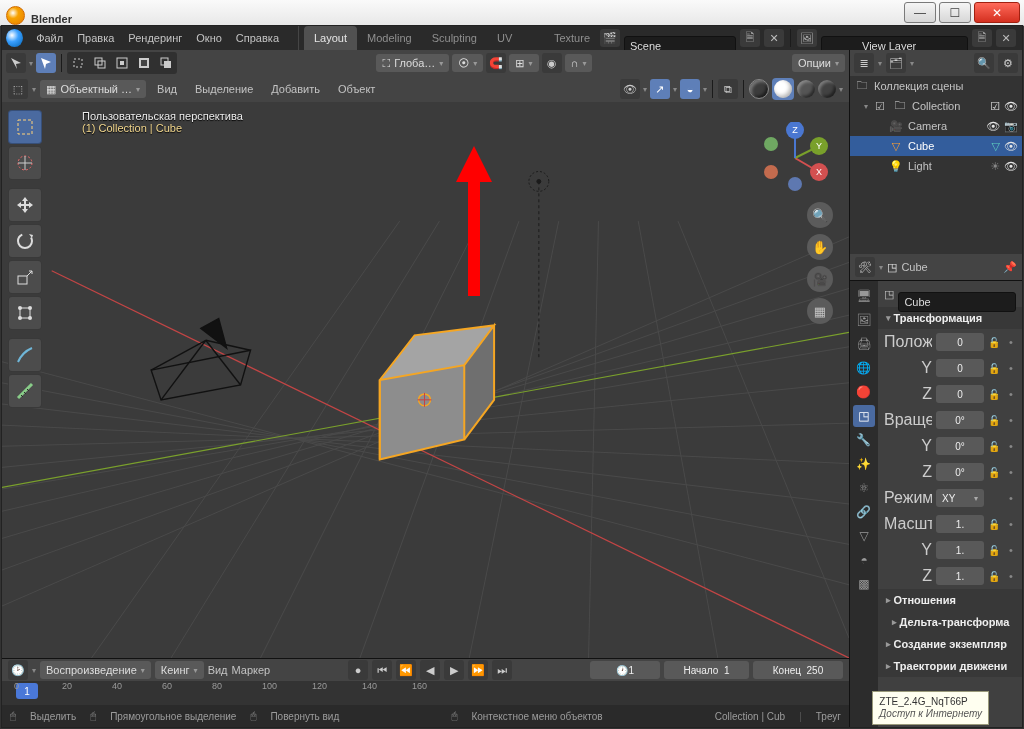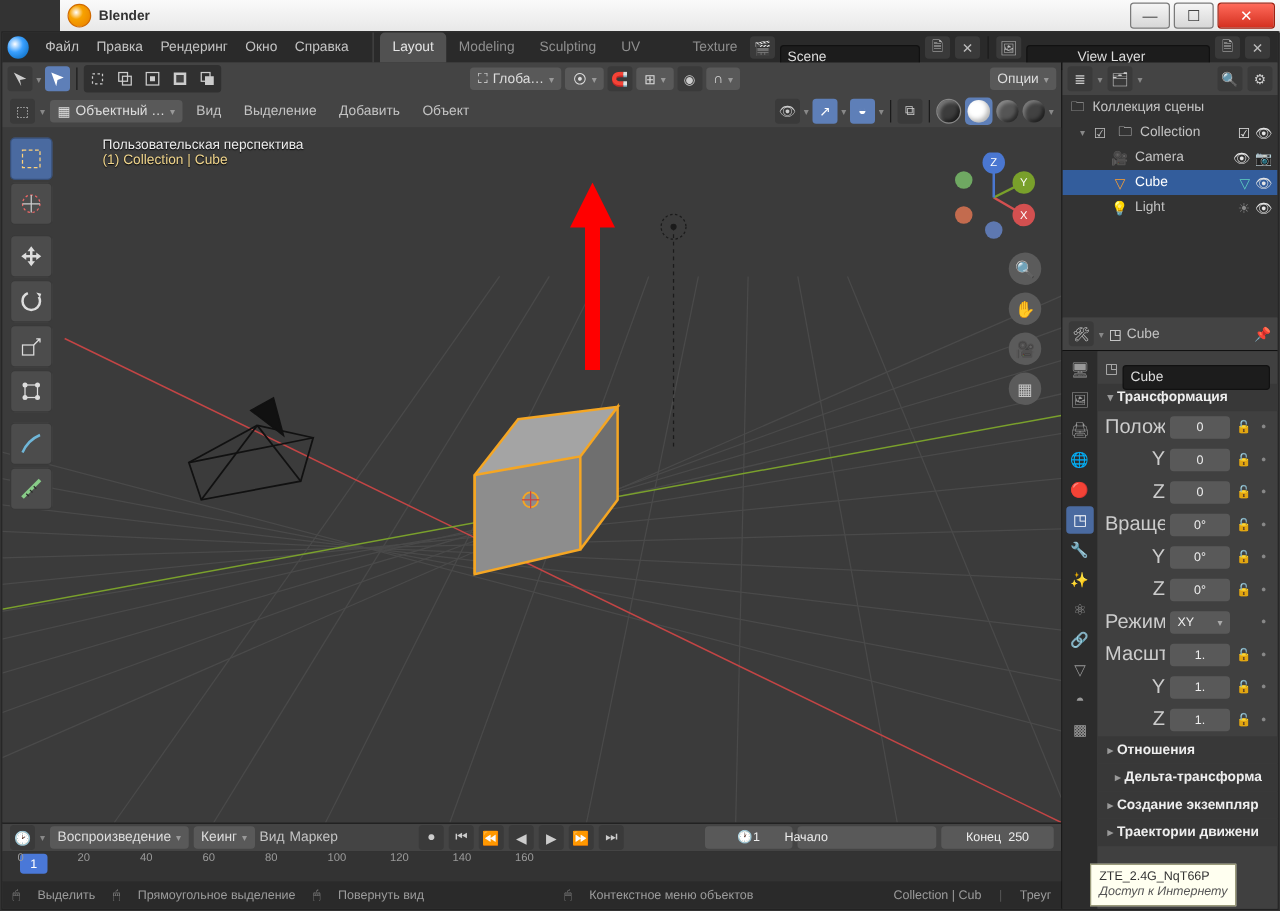--- a/index.html
+++ b/index.html
@@ -1,17 +1,17 @@
 <!DOCTYPE html>
 <html><head>
 <meta charset="utf-8">
 <style>
   html,body{margin:0;padding:0;font-family:"Segoe UI",Arial,sans-serif;font-size:11px;color:#c3c3c3;background:#333;overflow:hidden;width:1024px;height:729px;}
   
-  .win-title{position:absolute;left:0;top:0;right:0;height:25px;background:linear-gradient(#fafafa,#e8e8e8);border-bottom:1px solid #aaa;display:flex;align-items:center;margin-left:48px;}
+  .win-title{position:absolute;left:0;top:0;right:0;height:25px;background:linear-gradient(#fafafa,#e8e8e8);border-bottom:1px solid #aaa;display:flex;align-items:flex-end;}
   .win-title .logo{width:17px;height:17px;margin:0 6px;border-radius:50%;background:radial-gradient(circle at 35% 35%,#fff 0,#f7a200 35%,#e87d00 100%);border:1px solid #d06a00;}
   .win-title .t{color:#333;font-weight:600;}
   .win-btns{position:absolute;right:4px;top:0;display:flex;gap:3px;align-items:center;height:25px;}
   .win-btns div{width:30px;height:19px;border:1px solid #7a7a7a;border-radius:3px;display:flex;align-items:center;justify-content:center;font-size:12px;color:#444;background:linear-gradient(#f5f5f5,#d7d7d7);}
   .win-btns .close{background:linear-gradient(#ff6a5a,#d43020);color:#fff;border-color:#a02010;width:44px;}
   
   .app{position:absolute;left:1px;right:1px;top:25px;bottom:1px;background:#3b3b3b;border:1px solid #222;}
   
   .menubar{height:24px;background:#2a2a2a;display:flex;align-items:center;padding:0 4px;font-size:11px;}
   .menubar .blogo{width:18px;height:18px;margin-right:6px;border-radius:50%;background:radial-gradient(circle at 35% 35%,#fff 0,#3aa0ff 40%,#0060b0 100%);}
@@ -418,21 +418,21 @@
           <div class="sq dark">⏪</div>
           <div class="sq dark">◀</div>
           <div class="sq dark">▶</div>
           <div class="sq dark">⏩</div>
           <div class="sq dark">⏭</div>
           <div style="flex:1"></div>
           <div class="numfield" style="flex:none;width:70px;">
               <span>🕐 </span>
               <span>1</span>
             </div>
-          <div class="numfield" style="flex:none;width:111px;gap:43px;"><span>Начало</span>&nbsp;&nbsp;<span>1</span></div>
+          <div class="numfield" style="flex:none;width:85px;"><span>Начало</span>&nbsp;&nbsp;<span>1</span></div>
           <div class="numfield" style="flex:none;width:90px;"><span>Конец</span>&nbsp;&nbsp;<span>250</span></div>
         </div>
         <div class="tl-track">
           <div class="cursor">
               <span>1</span>
             </div>
           <div class="tick" style="left:12px">0</div>
           <div class="tick" style="left:60px">20</div>
           <div class="tick" style="left:110px">40</div>
           <div class="tick" style="left:160px">60</div>

